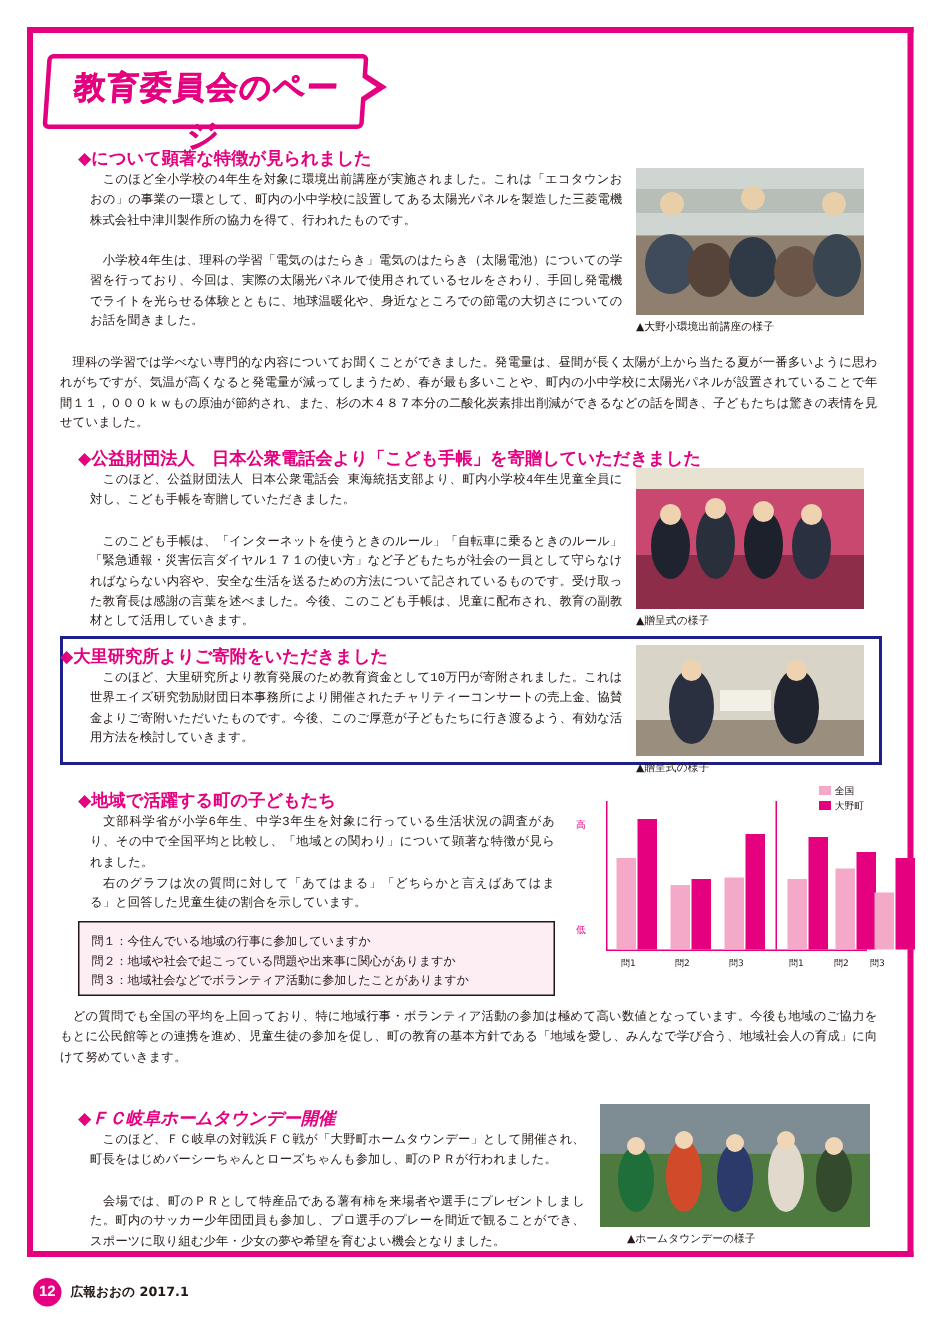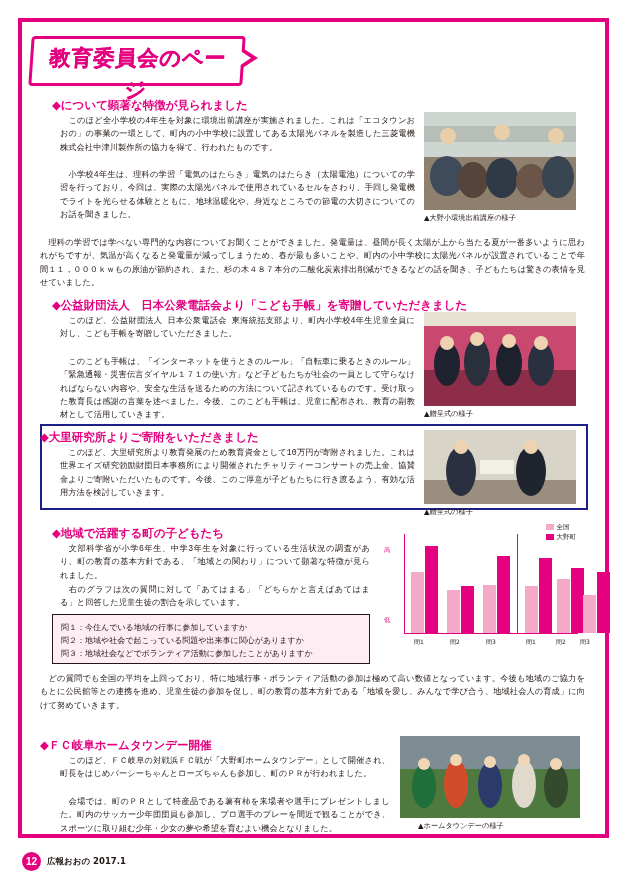--- a/index.html
+++ b/index.html
@@ -233,21 +233,21 @@
     <div class="rect" style="left:0;top:50px;width:100%;height:24px;background:#9a8f7e;"></div>
     <div class="blob" style="left:22px;top:16px;width:30px;height:50px;background:#2b3040;"></div>
     <div class="blob" style="left:92px;top:16px;width:30px;height:50px;background:#20242f;"></div>
     <div class="blob" style="left:30px;top:10px;width:14px;height:14px;background:#efd3b0;"></div>
     <div class="blob" style="left:100px;top:10px;width:14px;height:14px;background:#efd3b0;"></div>
     <div class="rect" style="left:56px;top:30px;width:34px;height:14px;background:#f2f0e6;"></div>
   </div>
   <div class="cap" style="left:424px;top:507px;">▲贈呈式の様子</div>
 
   <div class="sec-head" style="left:52px;top:526px;">◆地域で活躍する町の子どもたち</div>
-  <div class="body-text" style="left:60px;top:542px;width:310px;">　文部科学省が小学6年生、中学3年生を対象に行っている生活状況の調査があり、町の教育の基本方針である、「地域との関わり」について顕著な特徴が見られました。</div>
+  <div class="body-text" style="left:60px;top:542px;width:310px;">　文部科学省が小学6年生、中学3年生を対象に行っている生活状況の調査があり、その中で全国平均と比較し、「地域との関わり」について顕著な特徴が見られました。</div>
   <div class="body-text" style="left:60px;top:583px;width:310px;">　右のグラフは次の質問に対して「あてはまる」「どちらかと言えばあてはまる」と回答した児童生徒の割合を示しています。</div>
 
   <div class="qbox" style="left:52px;top:614px;width:318px;height:50px;">
     <div>問１：今住んでいる地域の行事に参加していますか</div>
     <div>問２：地域や社会で起こっている問題や出来事に関心がありますか</div>
     <div>問３：地域社会などでボランティア活動に参加したことがありますか</div>
   </div>
 
   <div class="body-text" style="left:40px;top:672px;width:545px;">　どの質問でも全国の平均を上回っており、特に地域行事・ボランティア活動の参加は極めて高い数値となっています。今後も地域のご協力をもとに公民館等との連携を進め、児童生徒の参加を促し、町の教育の基本方針である「地域を愛し、みんなで学び合う、地域社会人の育成」に向けて努めていきます。</div>
 
@@ -287,21 +287,21 @@
     </div>
 
     <div class="xtick" style="left:26px;top:118px;">問1</div>
     <div class="xtick" style="left:62px;top:118px;">問2</div>
     <div class="xtick" style="left:98px;top:118px;">問3</div>
     <div class="xtick" style="left:138px;top:118px;">問1</div>
     <div class="xtick" style="left:168px;top:118px;">問2</div>
     <div class="xtick" style="left:192px;top:118px;">問3</div>
   </div>
 
-  <div class="sec-head" style="left:40px;top:738px;">◆ＦＣ岐阜ホームタウンデー開催</div>
+  <div class="sec-head" style="left:52px;top:738px;font-style:italic;">◆ＦＣ岐阜ホームタウンデー開催</div>
   <div class="body-text" style="left:60px;top:754px;width:330px;">　このほど、ＦＣ岐阜の対戦浜ＦＣ戦が「大野町ホームタウンデー」として開催され、町長をはじめバーシーちゃんとローズちゃんも参加し、町のＰＲが行われました。</div>
   <div class="body-text" style="left:60px;top:795px;width:330px;">　会場では、町のＰＲとして特産品である薯有柿を来場者や選手にプレゼントしました。町内のサッカー少年団団員も参加し、プロ選手のプレーを間近で観ることができ、スポーツに取り組む少年・少女の夢や希望を育むよい機会となりました。</div>
 
   <div class="photo" style="left:400px;top:736px;width:180px;height:82px;">
     <div class="rect" style="left:0;top:0;width:100%;height:40%;background:#7e8c93;"></div>
     <div class="rect" style="left:0;top:40%;width:100%;height:60%;background:#4f7a3f;"></div>
     <div class="blob" style="left:12px;top:28px;width:24px;height:44px;background:#1f6f3a;"></div>
     <div class="blob" style="left:44px;top:24px;width:24px;height:48px;background:#d14b2a;"></div>
     <div class="blob" style="left:78px;top:26px;width:24px;height:46px;background:#2b3a6b;"></div>
     <div class="blob" style="left:112px;top:24px;width:24px;height:48px;background:#e0d9cc;"></div>

